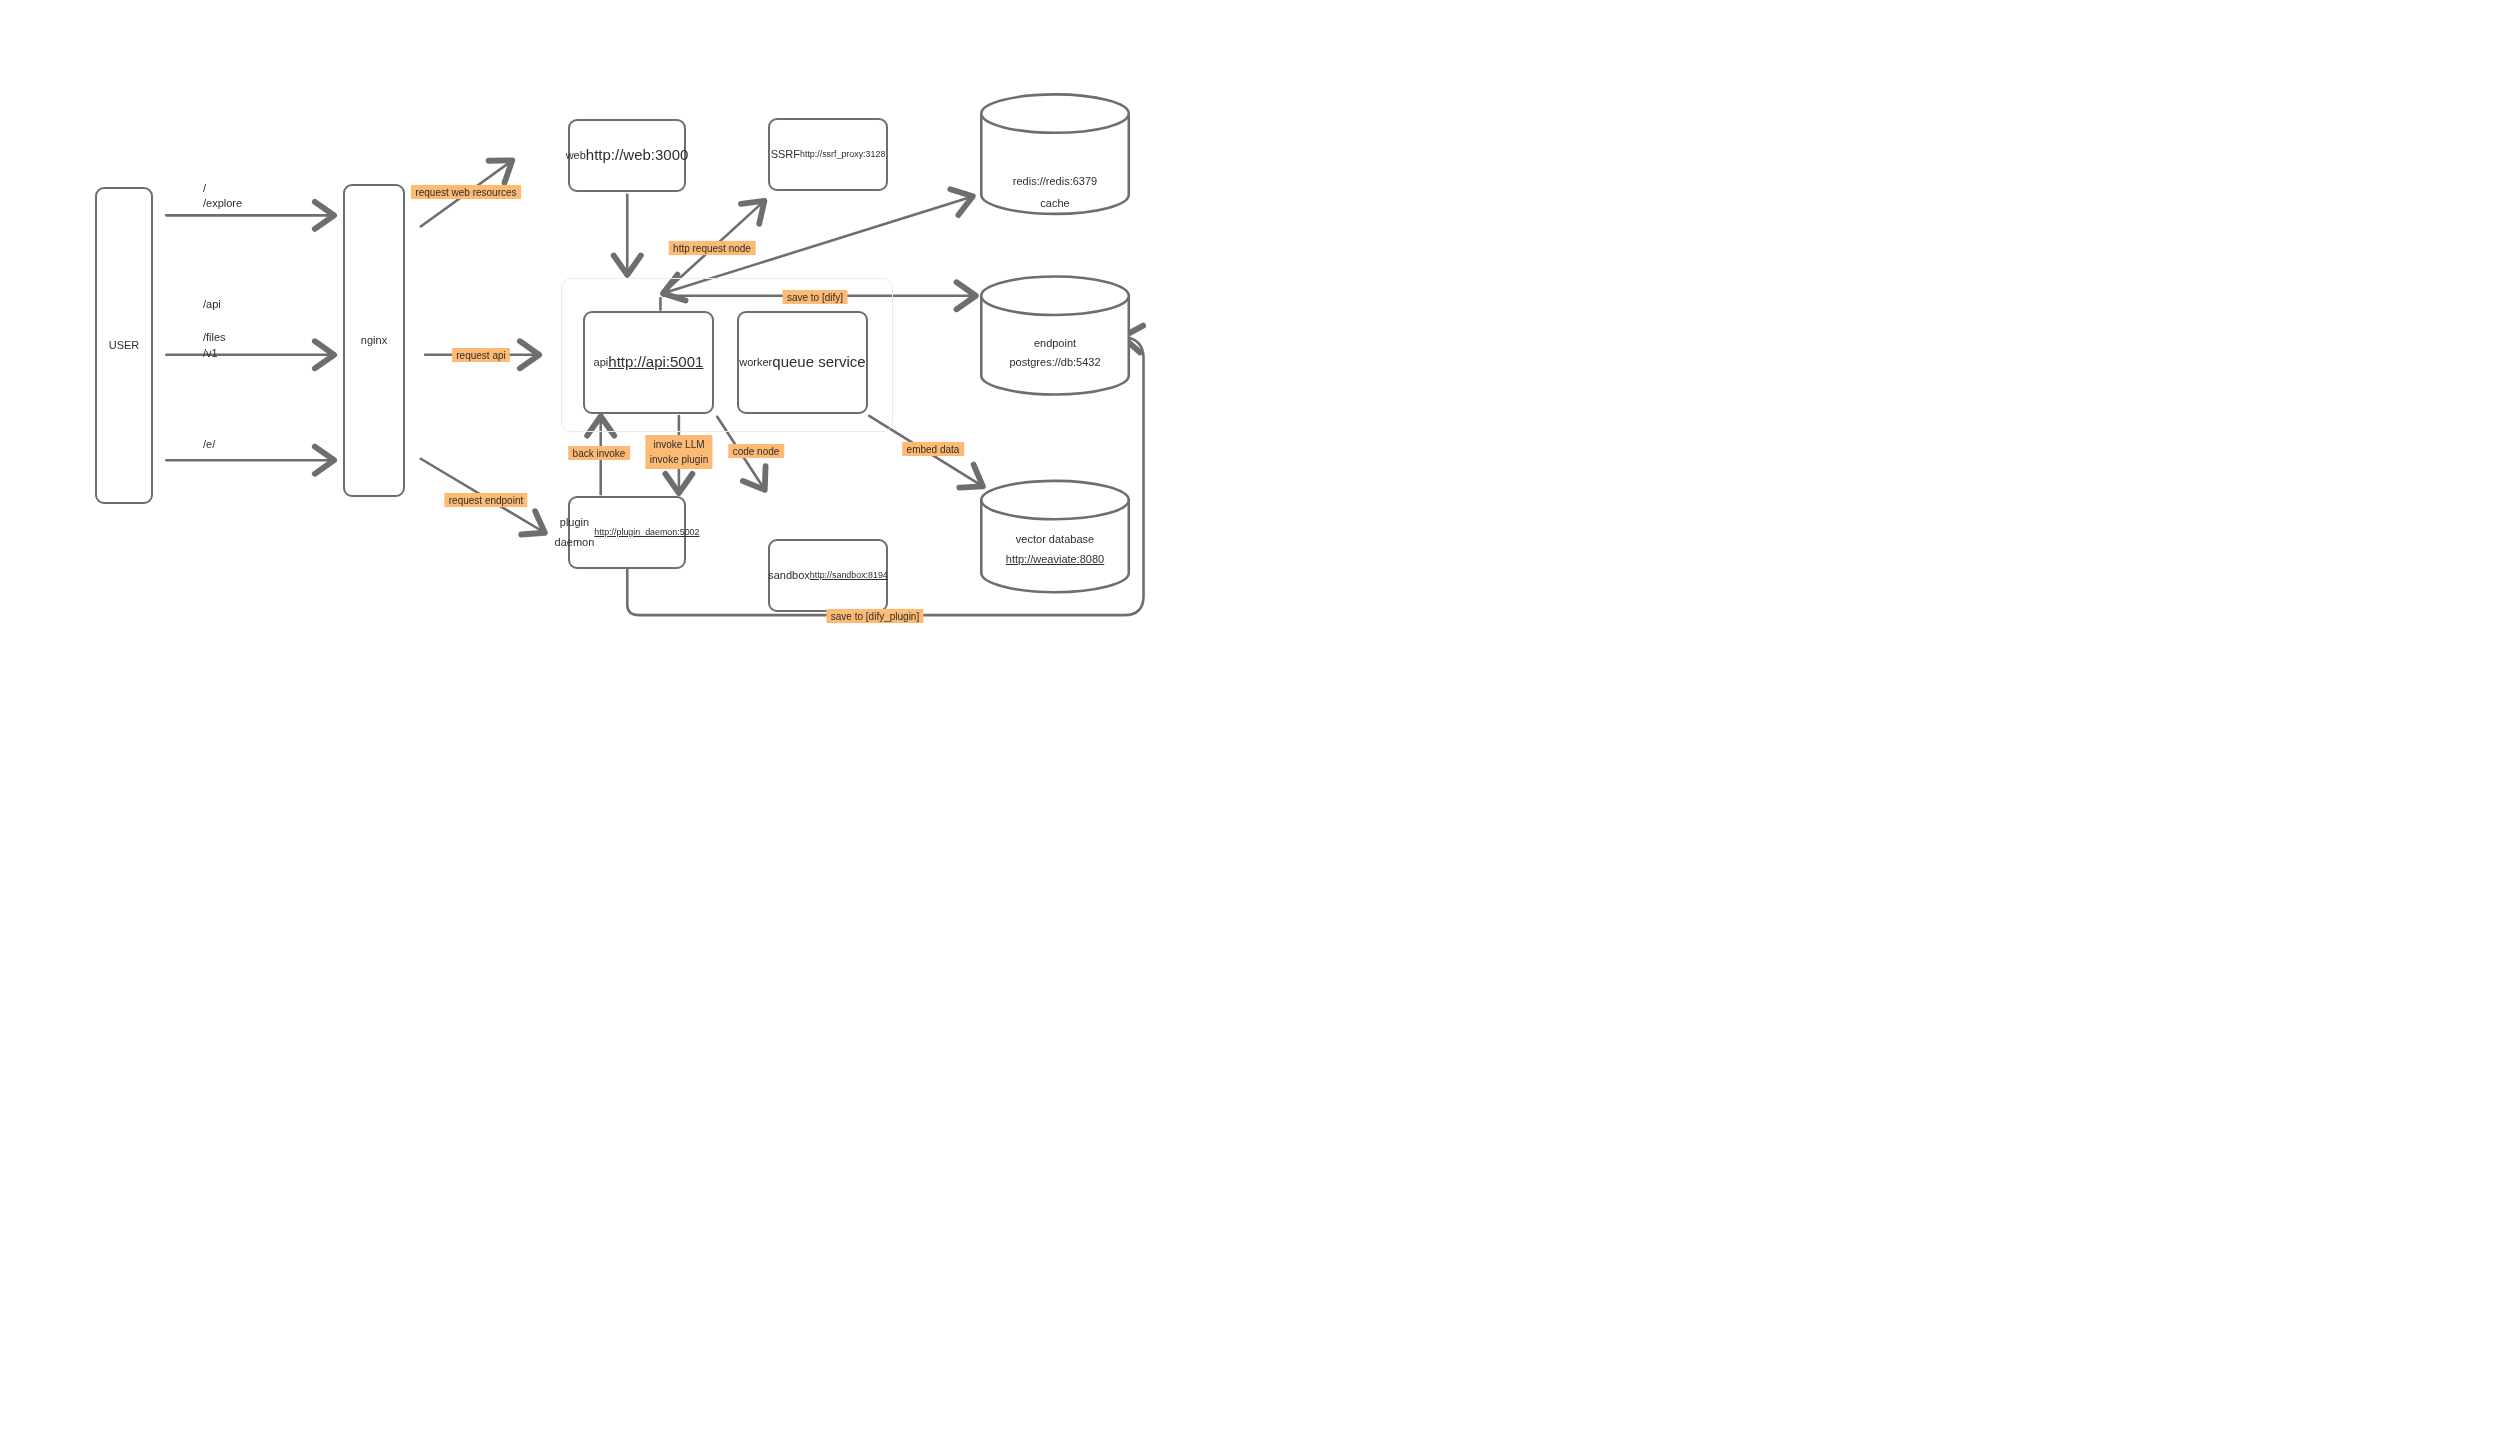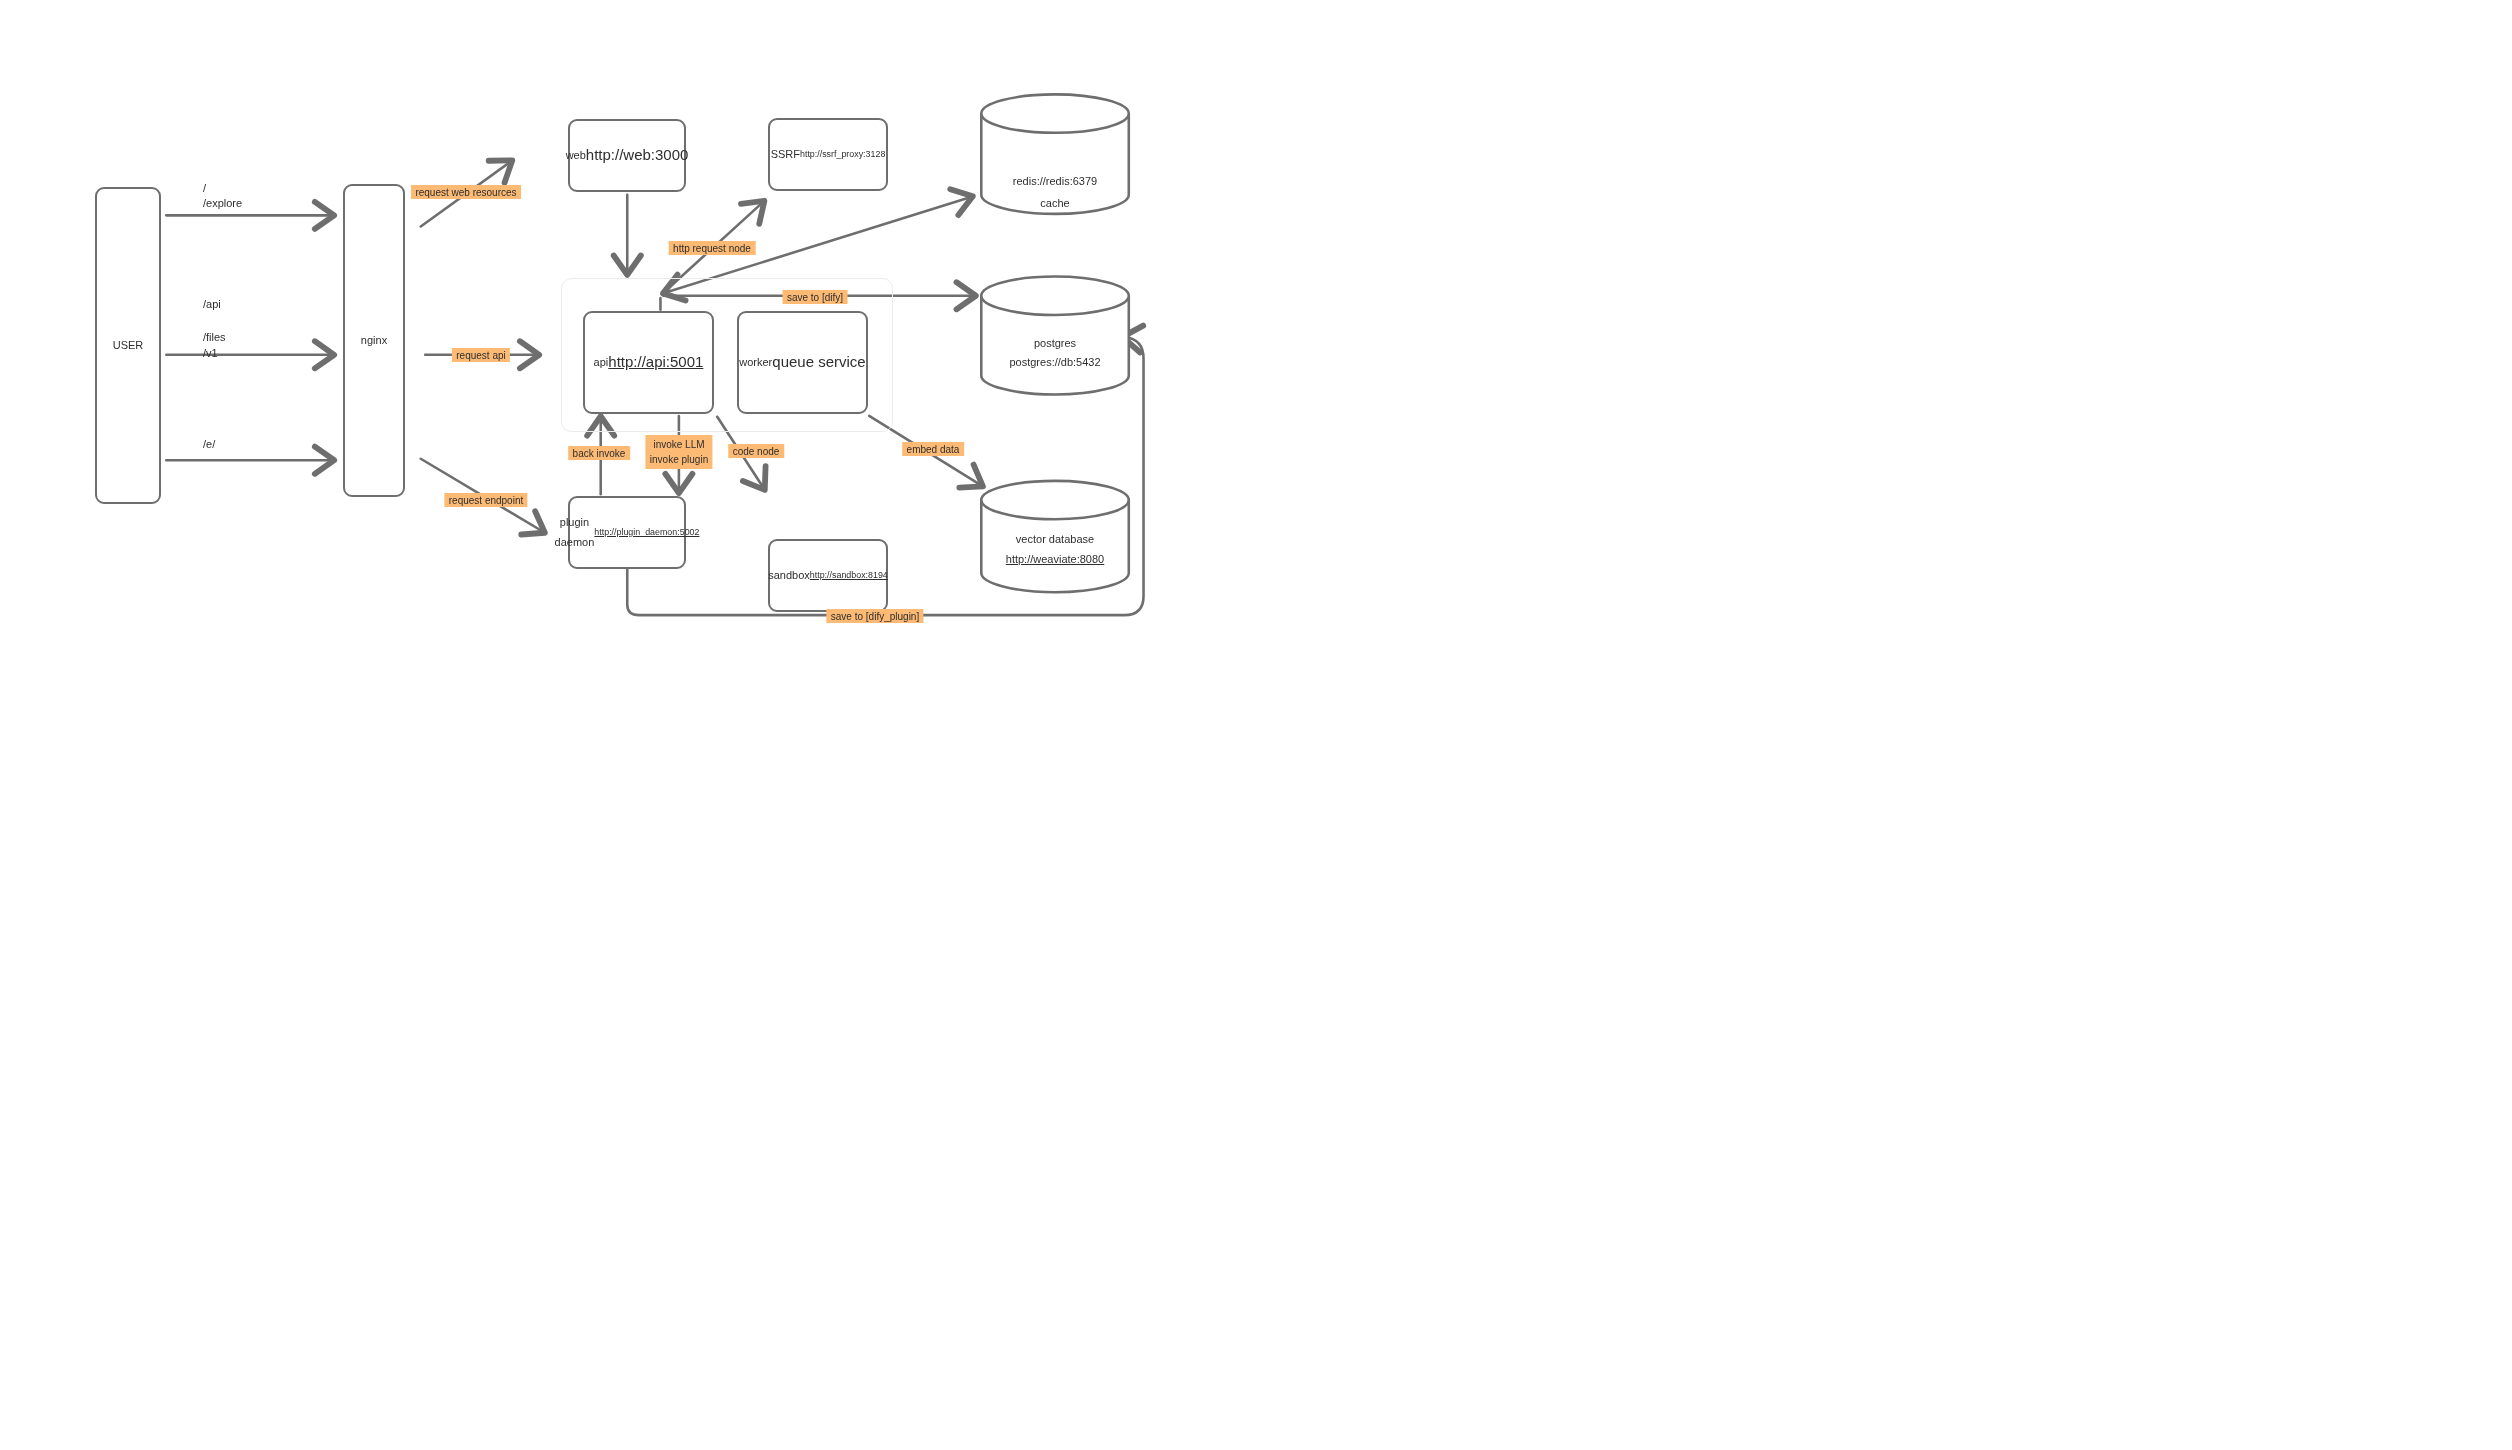--- a/index.html
+++ b/index.html
@@ -76,21 +76,21 @@
       </g>
       <g>
         <path d="M1330,678 V777 C1330,791 1375,803 1430,803 C1485,803 1530,791 1530,777 V678" fill="#ffffff"></path>
         <ellipse cx="1430" cy="678" rx="100" ry="26" fill="#ffffff"></ellipse>
       </g>
     </g>
   </svg>
 
   <div class="group-box" style="left:561px;top:278px;width:332px;height:154px;"></div>
 
-  <div class="node" style="left:95px;top:187px;width:66px;height:317px;">
+  <div class="node" style="left:95px;top:187px;width:58px;height:317px;">
     <div class="title">USER</div>
   </div>
 
   <div class="node" style="left:343px;top:184px;width:62px;height:313px;">
     <div class="title">nginx</div>
   </div>
 
   <div class="node" style="left:568px;top:119px;width:118px;height:73px;">
     <div class="title">web</div>
     <div class="sub">http://web:3000</div>
@@ -117,21 +117,21 @@
   </div>
 
   <div class="node" style="left:768px;top:496px;width:120px;height:73px;margin-top:43px;">
     <div class="title">sandbox</div>
     <div class="sub small link">http://sandbox:8194</div>
   </div>
 
   <div class="cyl-text" style="left:1055px;top:162px;margin-top:41px;">cache</div>
   <div class="cyl-text" style="left:1055px;top:181px;">redis://redis:6379</div>
 
-  <div class="cyl-text" style="left:1055px;top:343px;">postgres</div>
+  <div class="cyl-text" style="left:1055px;top:343px;">endpoint</div>
   <div class="cyl-text" style="left:1055px;top:362px;">postgres://db:5432</div>
 
   <div class="cyl-text" style="left:1055px;top:539px;">vector database</div>
   <div class="cyl-text link" style="left:1055px;top:559px;">http://weaviate:8080</div>
 
   <div class="path-label" style="left:203px;top:182px;">/</div>
   <div class="path-label" style="left:203px;top:197px;">/explore</div>
   <div class="path-label" style="left:203px;top:298px;">/api</div>
   <div class="path-label" style="left:203px;top:315px;margin-top:32px;">/v1</div>
   <div class="path-label" style="left:203px;top:331px;">/files</div>

